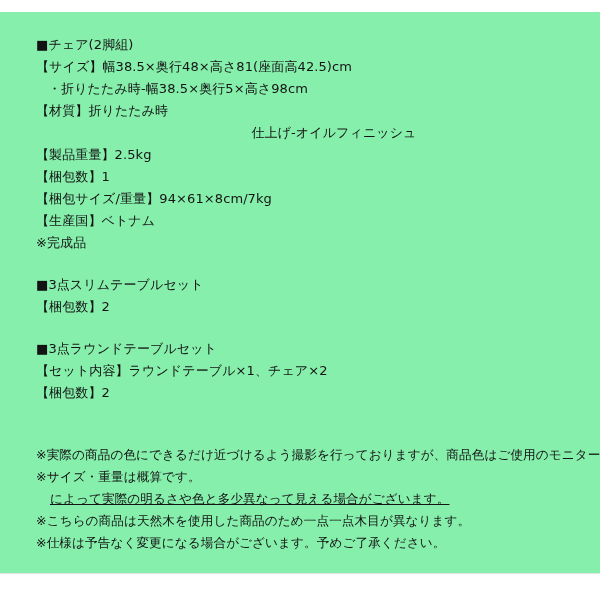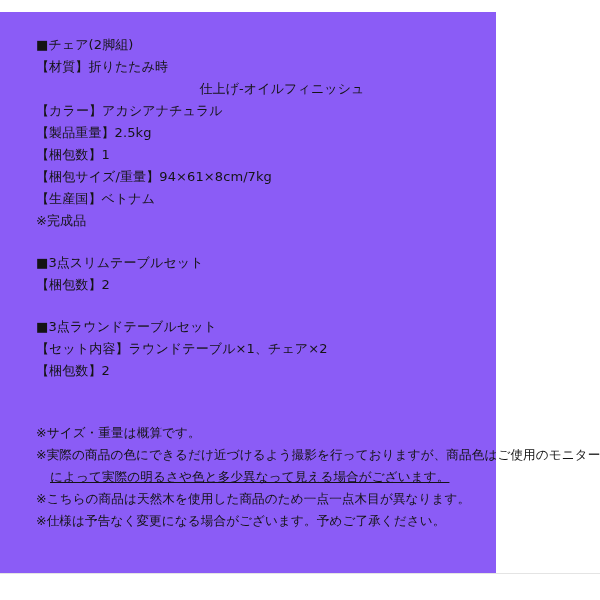--- a/index.html
+++ b/index.html
@@ -9,24 +9,24 @@
   body {
     width: 600px;
     height: 600px;
     background: #ffffff;
     font-family: "DejaVu Sans", "Liberation Sans", sans-serif;
     color: #000000;
     overflow: hidden;
   }
   .page {
     position: relative;
-    width: 496px;
+    width: 600px;
     height: 600px;
     box-sizing: border-box;
-    background: #8b5cf6;
+    background: #86efac;
   }
   .edge-top {
     position: absolute;
     top: 0; left: 0;
     width: 600px;
     height: 12px;
     background: #ffffff;
   }
   .edge-bottom {
     position: absolute;
@@ -80,23 +80,24 @@
 <body>
 
 <div class="page">
 
   <div class="edge-top"></div>
 
   <div class="content">
 
     <div class="block">
       <div class="line">■チェア(2脚組)</div>
+      <div class="line">【サイズ】幅38.5×奥行48×高さ81(座面高42.5)cm</div>
+      <div class="line indent1">・折りたたみ時‐幅38.5×奥行5×高さ98cm</div>
       <div class="line">【材質】折りたたみ時</div>
       <div class="line indent2">仕上げ‐オイルフィニッシュ</div>
-      <div class="line">【カラー】アカシアナチュラル</div>
       <div class="line">【製品重量】2.5kg</div>
       <div class="line">【梱包数】1</div>
       <div class="line">【梱包サイズ/重量】94×61×8cm/7kg</div>
       <div class="line">【生産国】ベトナム</div>
       <div class="line">※完成品</div>
     </div>
 
     <div class="line blank"></div>
 
     <div class="block">
@@ -109,22 +110,22 @@
     <div class="block">
       <div class="line">■3点ラウンドテーブルセット</div>
       <div class="line">【セット内容】ラウンドテーブル×1、チェア×2</div>
       <div class="line">【梱包数】2</div>
     </div>
 
     <div class="line blank"></div>
     <div class="line blank"></div>
 
     <div class="block note">
+      <div class="line">※実際の商品の色にできるだけ近づけるよう撮影を行っておりますが、商品色はご使用のモニター</div>
       <div class="line">※サイズ・重量は概算です。</div>
-      <div class="line">※実際の商品の色にできるだけ近づけるよう撮影を行っておりますが、商品色はご使用のモニター</div>
       <div class="line cont">によって実際の明るさや色と多少異なって見える場合がございます。</div>
       <div class="line">※こちらの商品は天然木を使用した商品のため一点一点木目が異なります。</div>
       <div class="line">※仕様は予告なく変更になる場合がございます。予めご了承ください。</div>
     </div>
 
   </div>
 
   <div class="edge-bottom"></div>
 
 </div>

